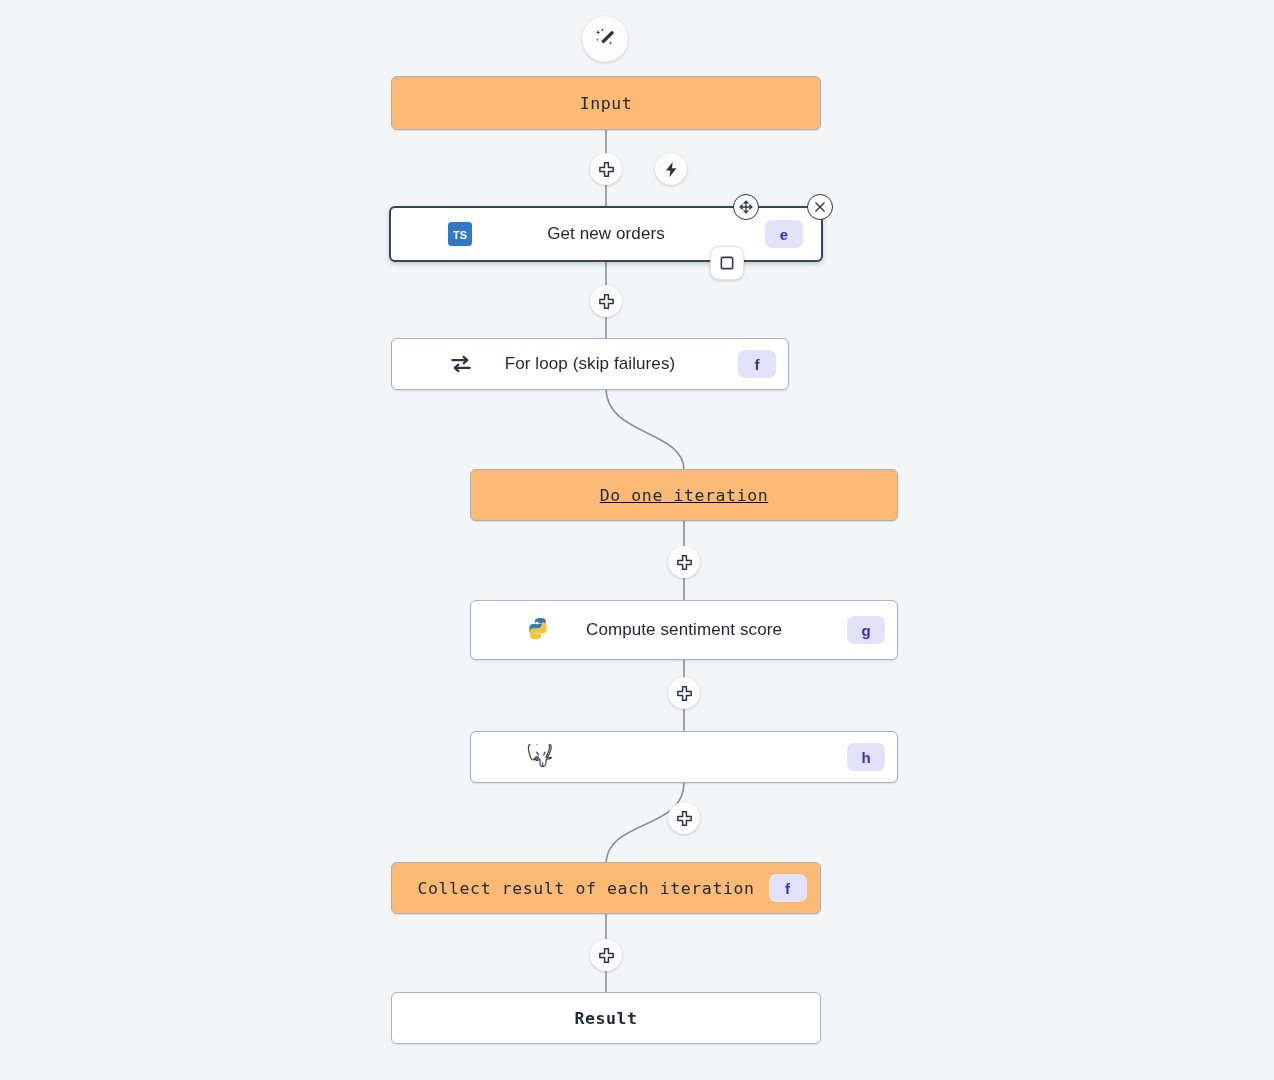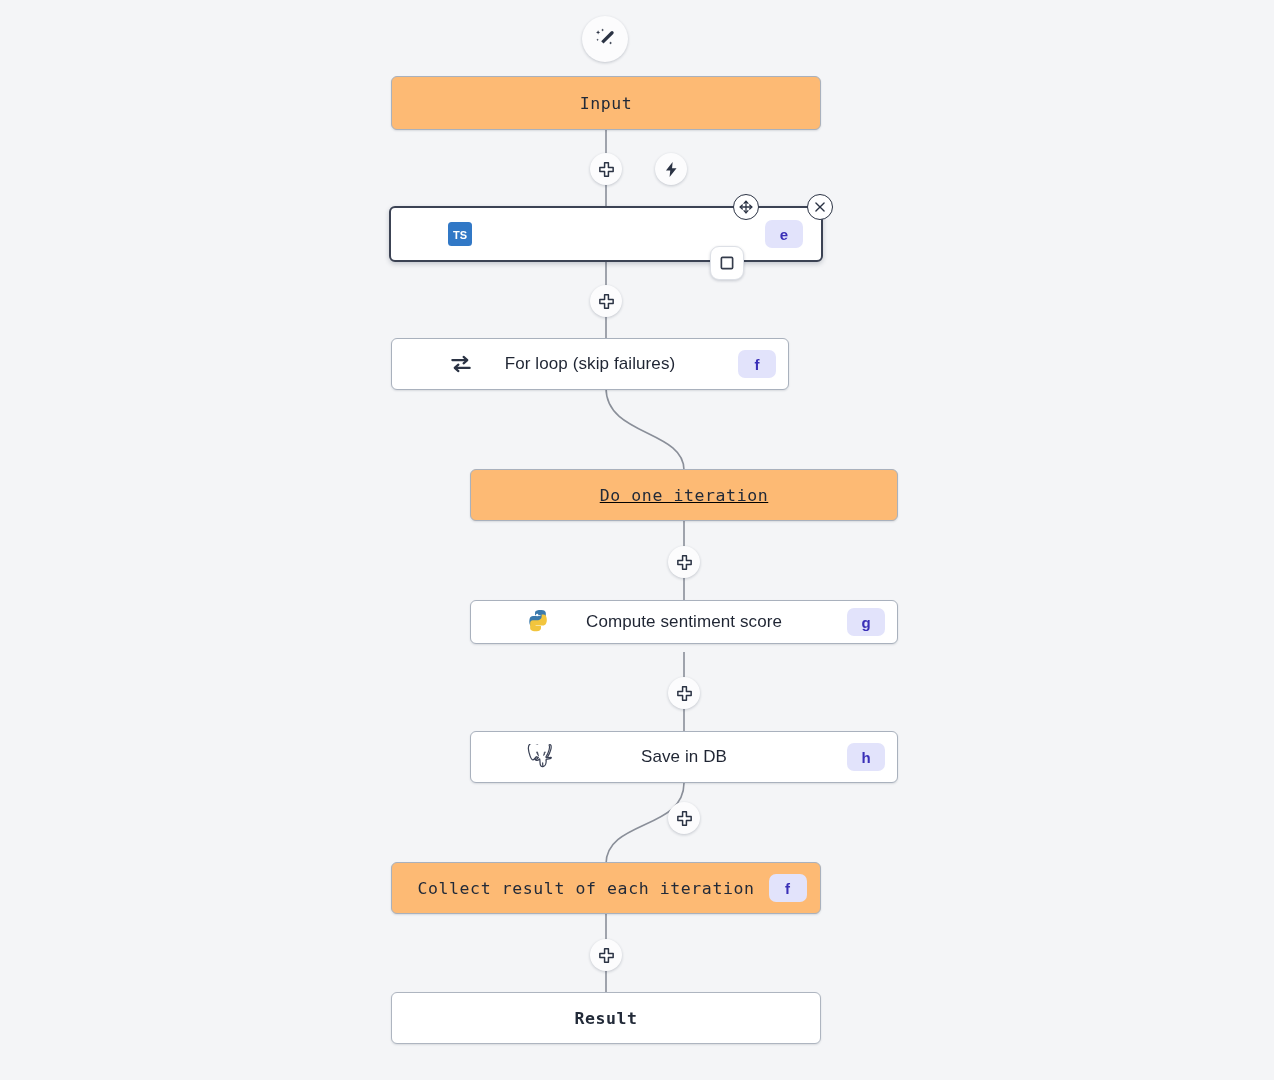--- a/index.html
+++ b/index.html
@@ -197,20 +197,21 @@
 
   <div class="node node-selected" style="left:389px; top:206px; width:434px; height:56px;">
     <div class="node-box">
       <div class="inner-ring"></div>
       <div class="node-icon">
         <svg width="26" height="26" viewBox="0 0 26 26">
           <rect x="1" y="1" width="24" height="24" rx="3.5" fill="#3178C6"></rect>
           <text x="13" y="18.2" font-family="'Liberation Sans',sans-serif" font-size="11" font-weight="bold" fill="#FFFFFF" text-anchor="middle">TS</text>
         </svg>
       </div>
+      <div class="node-label">Get new orders</div>
       <div class="badge" style="right:18px;">e</div>
     </div>
 
     <div class="handle-move" style="left:344px; top:-12px;">
       <svg width="16" height="16" viewBox="0 0 24 24">
         <g stroke="#2B3344" stroke-width="1.9" fill="none" stroke-linecap="round" stroke-linejoin="round">
           <line x1="12" y1="3.5" x2="12" y2="20.5"></line>
           <line x1="3.5" y1="12" x2="20.5" y2="12"></line>
           <polyline points="9,6.5 12,3.2 15,6.5"></polyline>
           <polyline points="9,17.5 12,20.8 15,17.5"></polyline>
@@ -264,21 +265,21 @@
       <div class="node-label">Do one iteration</div>
     </div>
   </div>
 
   <div class="circ-btn" style="left:668px; top:546px;">
     <svg width="17" height="17" viewBox="0 0 24 24">
       <path d="M9.3 2.6h5.4v6.7h6.7v5.4h-6.7v6.7H9.3v-6.7H2.6V9.3h6.7z" fill="#FFFFFF" stroke="#2B3344" stroke-width="2.1" stroke-linejoin="round"></path>
     </svg>
   </div>
 
-  <div class="node" style="left:470px; top:600px; width:428px; height:44px;">
+  <div class="node" style="left:470px; top:600px; width:428px; height:60px;">
     <div class="node-box">
       <div class="node-icon">
         <svg width="26" height="26" viewBox="0 0 32 32">
           <path d="M15.9 2.2c-1.9 0-3.7.16-5.2.45-4.6.8-5.4 2.5-5.4 5.6v4.1h10.8v1.4H1.2c-3.1 0-5.8 1.9-6.6 5.4-.9 4.1-.95 6.6 0 10.8.75 3.2 2.5 5.4 5.6 5.4h3.7v-4.9c0-3.5 3.1-6.7 6.7-6.7h10.7c3 0 5.4-2.5 5.4-5.5V8.25c0-2.9-2.5-5.1-5.4-5.6-1.9-.3-3.8-.45-5.4-.45z" transform="translate(6.6,0) scale(0.62)" fill="#3B7AAD"></path>
           <path d="M25.5 13.3v4.8c0 3.6-3.1 6.7-6.7 6.7H8.1c-3 0-5.4 2.6-5.4 5.5v10.3c0 2.9 2.6 4.6 5.4 5.5 3.4 1 6.7 1.2 10.7 0 2.7-.8 5.4-2.4 5.4-5.5v-4.1H13.5v-1.4h16.1c3.1 0 4.3-2.2 5.4-5.5 1.1-3.4 1.05-6.6 0-10.8-.75-3.1-2.3-5.5-5.4-5.5z" transform="translate(2.2,-1.6) scale(0.62)" fill="#F2C53D"></path>
           <circle cx="12.5" cy="7.4" r="1.45" fill="#FFFFFF"></circle>
           <circle cx="19.6" cy="24.4" r="1.45" fill="#FFFFFF"></circle>
         </svg>
       </div>
       <div class="node-label">Compute sentiment score</div>
@@ -300,21 +301,20 @@
             <path d="M23.4 20.4c.2-1.7.14-2 1.4-1.72l.33.03c.97.04 2.24-.16 2.98-.5 1.6-.74 2.55-1.98.97-1.65-3.6.74-3.85-.48-3.85-.48 3.8-5.64 5.39-12.8 4.02-14.55-3.74-4.78-10.2-2.52-10.3-2.46l-.04.01a12.8 12.8 0 0 0-2.4-.25c-1.63-.03-2.86.42-3.8 1.13 0 0-11.55-4.76-11.01 5.98.11 2.29 3.27 17.3 7.04 12.76 1.38-1.66 2.71-3.06 2.71-3.06.66.44 1.46.66 2.3.58l.06-.06c-.2.2-.1.4.03.64-.99 1.1-.7 1.3-2.67 1.7-2 .41-.82 1.15-.06 1.34.93.23 3.08.56 4.53-1.47l-.06.23c.39.31.36 2.23.42 3.6.05 1.38.14 2.67.43 3.43.28.76.61 2.72 3.22 2.16 2.18-.47 3.85-1.14 4-7.4"></path>
             <path d="M27.1 16.56c-3.6.74-3.85-.48-3.85-.48 3.8-5.64 5.39-12.8 4.02-14.55"></path>
             <path d="M19.3 23.3c-.1 1.9.1 3.8.45 4.3"></path>
             <path d="M13.2 11.3c-.2 1.2.2 2.3.9 2.6"></path>
             <path d="M21.3 10.9c.2 1.2-.1 2.3-.7 2.7"></path>
           </g>
           <ellipse cx="12.4" cy="10.6" rx="1.0" ry="1.35" fill="#3A4155"></ellipse>
           <ellipse cx="22.1" cy="10.3" rx=".85" ry="1.2" fill="#3A4155"></ellipse>
         </svg>
       </div>
-      <div class="node-label">Save in DB</div>
       <div class="badge">h</div>
     </div>
   </div>
 
   <div class="circ-btn" style="left:668px; top:802px;">
     <svg width="17" height="17" viewBox="0 0 24 24">
       <path d="M9.3 2.6h5.4v6.7h6.7v5.4h-6.7v6.7H9.3v-6.7H2.6V9.3h6.7z" fill="#FFFFFF" stroke="#2B3344" stroke-width="2.1" stroke-linejoin="round"></path>
     </svg>
   </div>
 

